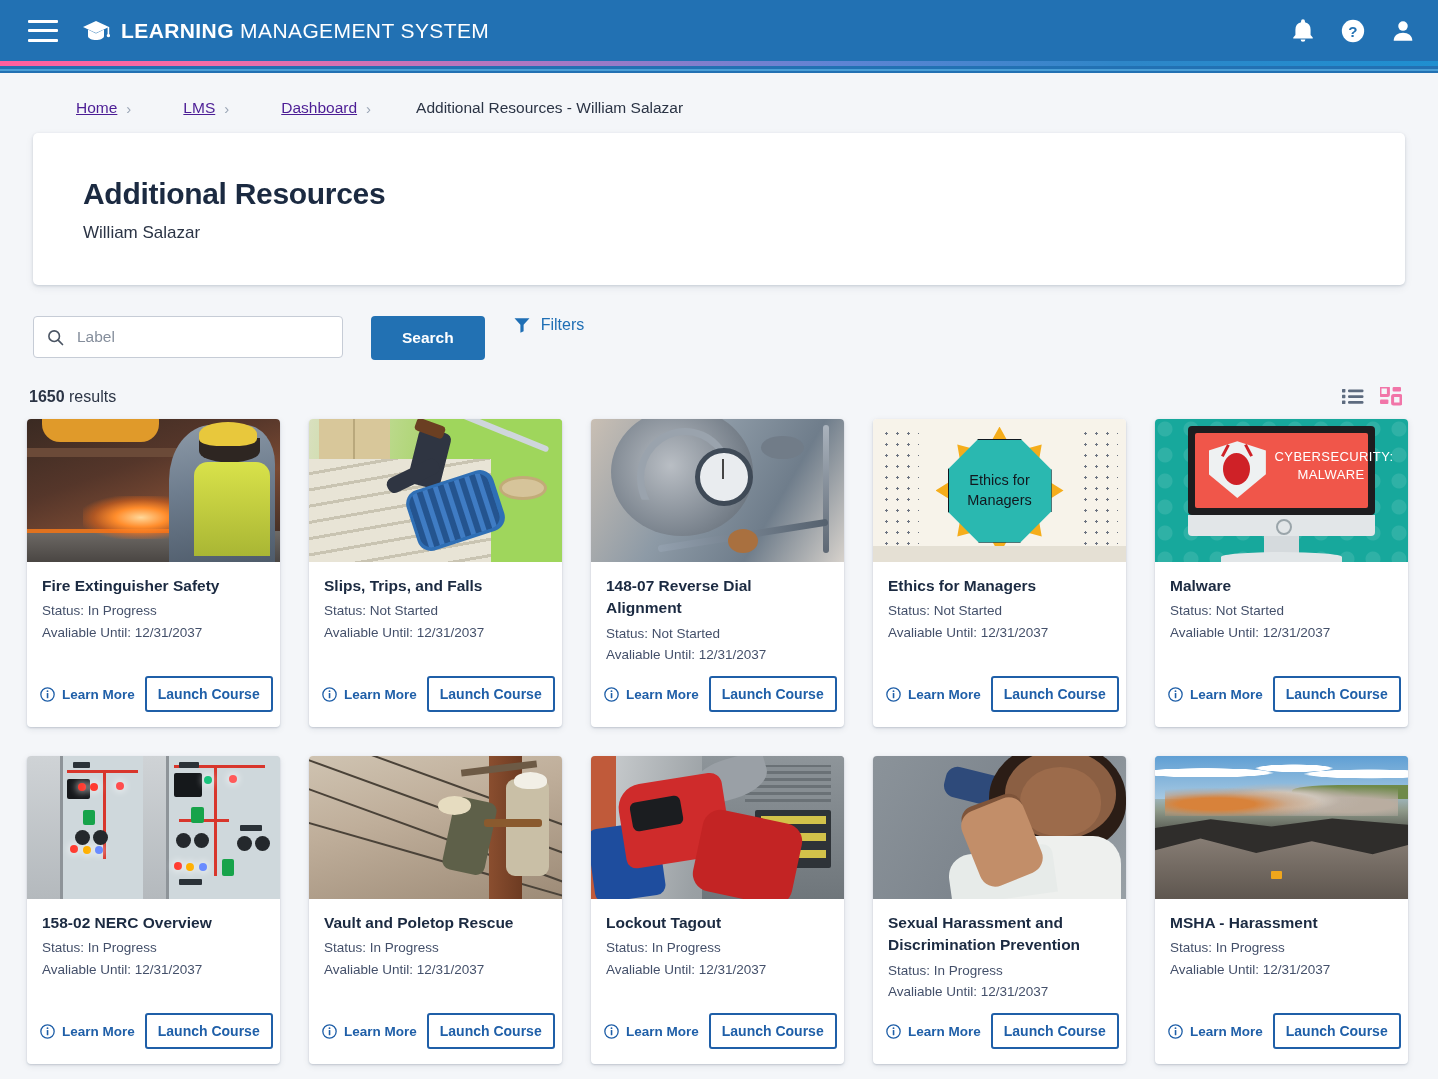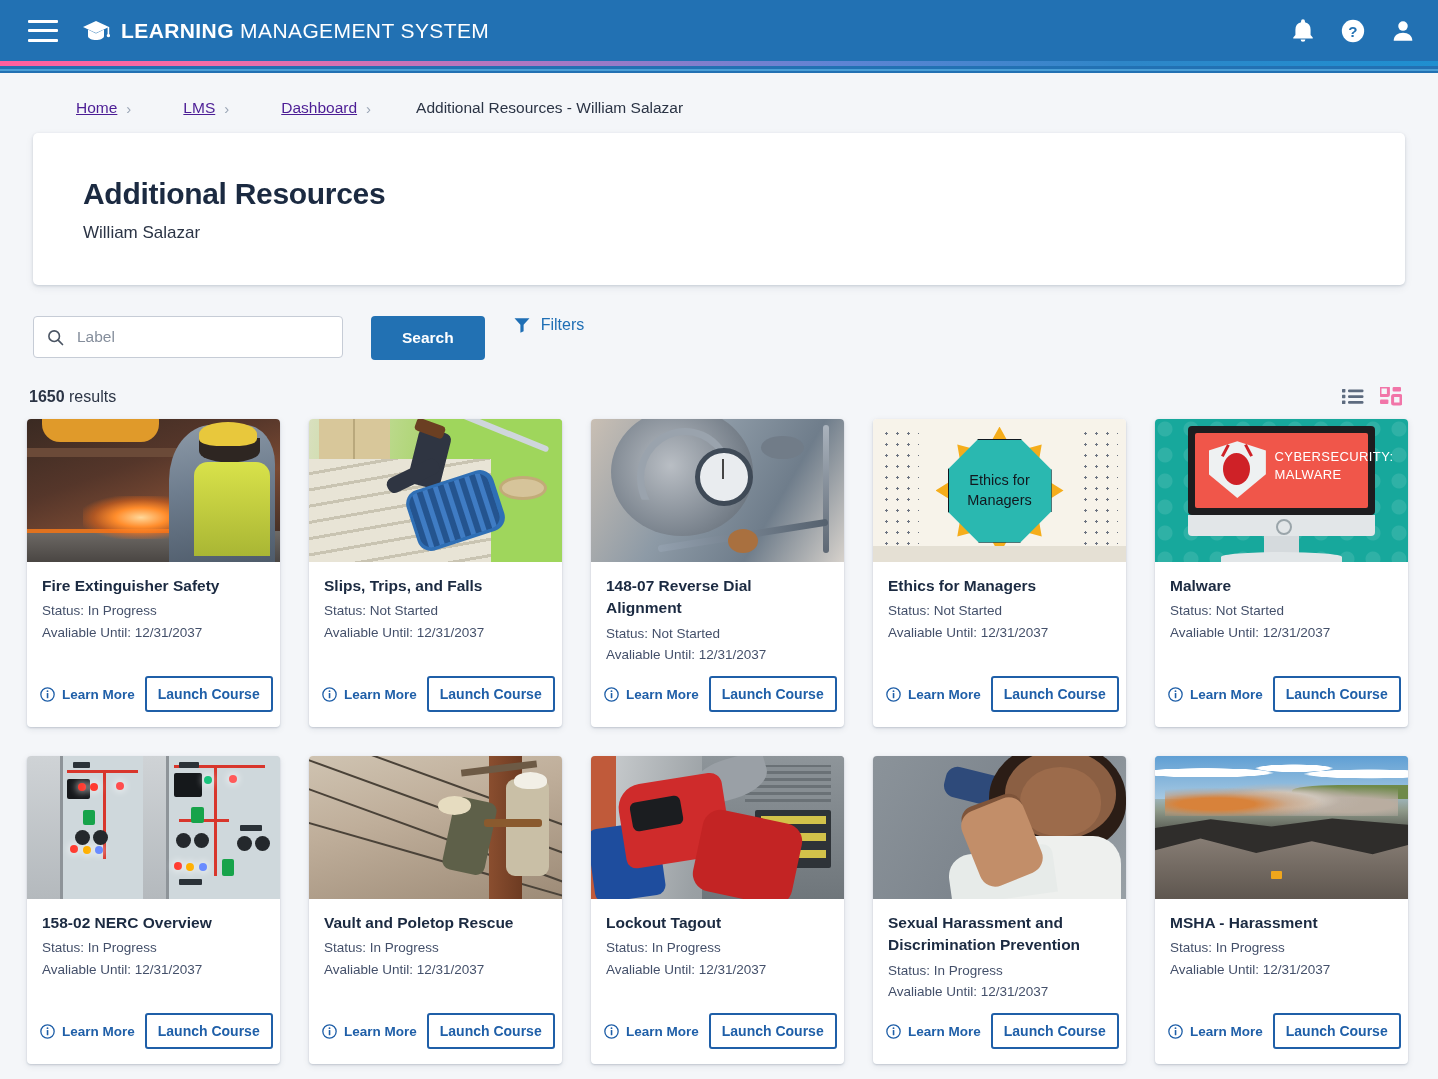--- a/index.html
+++ b/index.html
@@ -304,21 +304,21 @@
     display:flex; align-items:center; justify-content:center; flex-direction:column;
   }
   .th-ethics .octo span { font-size:14.5px; color:#12191f; line-height:1.35; text-align:center; font-family:"Liberation Sans",sans-serif; }
   .th-ethics .strip { position:absolute; left:0; bottom:0; width:100%; height:11%; background:#e5e0d4; }
 
   
   .th-mal { background:#17a89c;
     background-image: radial-gradient(circle at 10px 10px, rgba(255,255,255,.10) 7px, transparent 8px);
     background-size: 26px 26px; }
   .th-mal .monitor { position:absolute; left:13%; top:5%; width:74%; height:62%; background:#1d1d1f; border-radius:4px; padding:7px; }
-  .th-mal .screen { position:absolute; inset:7px; background:#f0564a; border-radius:2px; }
+  .th-mal .screen { position:absolute; inset:7px; background:#f0564a; border-radius:2px;text-align:right; }
   .th-mal .shield { position:absolute; left:8%; top:11%; width:33%; height:76%; background:#eef1f2;
     clip-path: polygon(50% 0,100% 16%,100% 58%,50% 100%,0 58%,0 16%); }
   .th-mal .bug { position:absolute; left:16%; top:26%; width:16%; height:44%; background:#cf2127; border-radius:50%; }
   .th-mal .bug-a1, .th-mal .bug-a2 { position:absolute; width:2.5px; height:17%; background:#cf2127; top:14%; }
   .th-mal .bug-a1 { left:17%; transform:rotate(28deg);} .th-mal .bug-a2 { left:30%; transform:rotate(-28deg);}
   .th-mal .mtext { position:absolute; left:46%; top:20%; width:52%; color:#fff; font-size:13px; line-height:1.4; font-family:"Liberation Sans",sans-serif; letter-spacing:.4px; }
   .th-mal .stand { position:absolute; left:13%; top:67%; width:74%; height:15%; background:#e2e6e8; border-radius:0 0 4px 4px; }
   .th-mal .pwr { position:absolute; left:48%; top:70%; width:16px; height:16px; border:2px solid #9aa5aa; border-radius:50%; }
   .th-mal .neck { position:absolute; left:43%; top:82%; width:14%; height:13%; background:#d5dadd; }
   .th-mal .base { position:absolute; left:26%; bottom:0; width:48%; height:7%; background:#e2e6e8; border-radius:50% 50% 0 0; }

